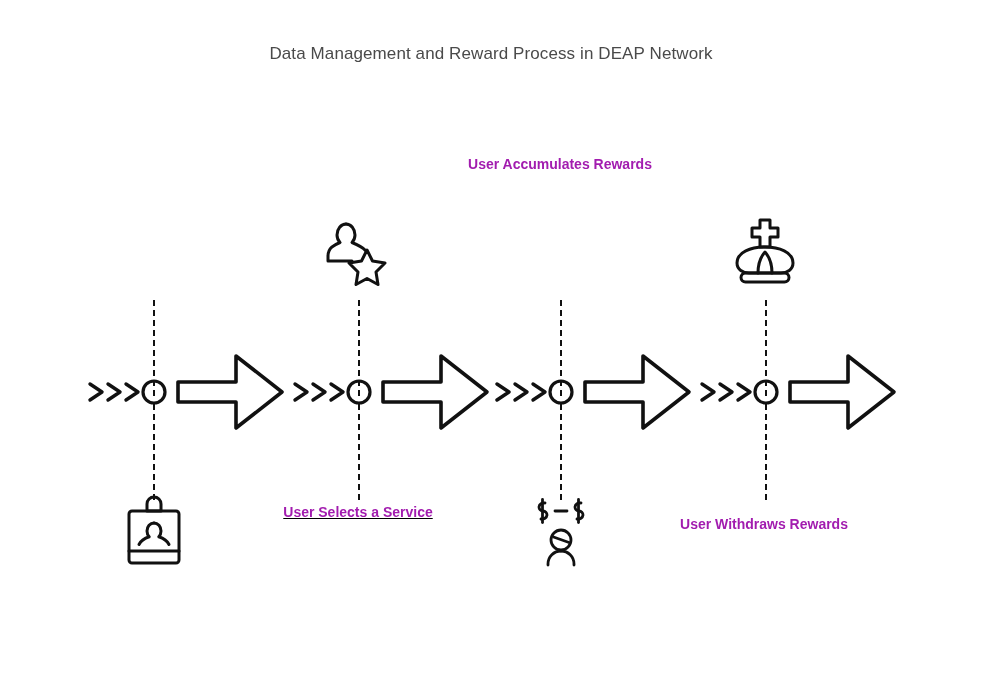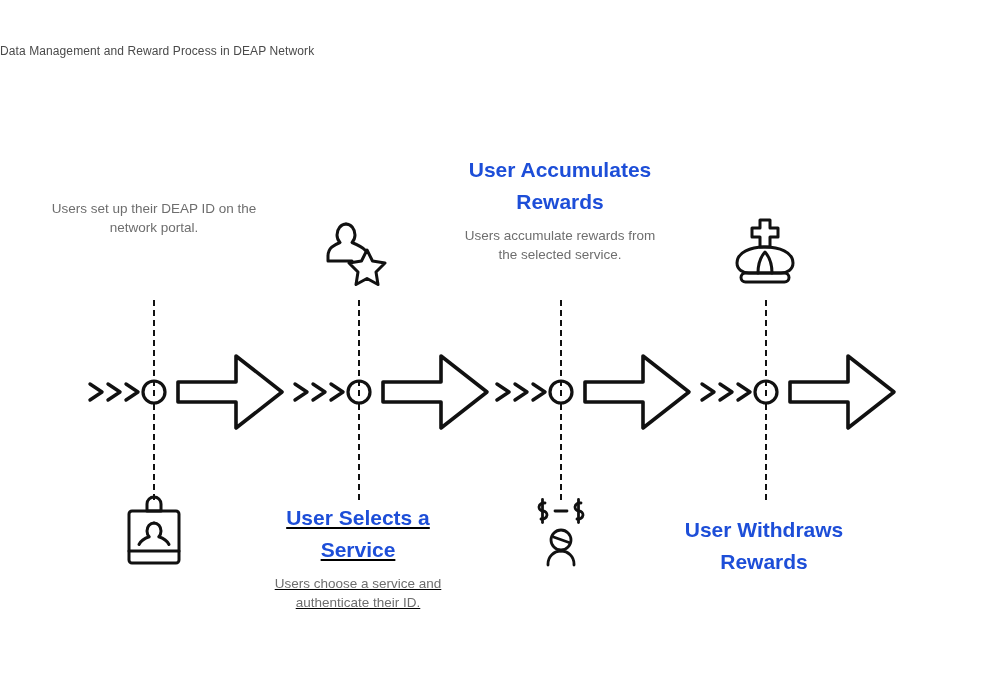--- a/index.html
+++ b/index.html
@@ -13,21 +13,22 @@
     position: relative;
     font-family: "Liberation Sans", sans-serif;
     overflow: hidden;
   }
 
   #diagram-title {
     position: absolute;
     left: 0;
     top: 44px;
     width: 982px;
-    font-size: 12px;
+    text-align: center;
+    font-size: 17px;
     color: #4a4a4a;
     letter-spacing: 0.1px;
   }
 
   
   .track {
     position: absolute;
     left: 0;
     top: 0;
     width: 982px;
@@ -50,23 +51,23 @@
     height: 96px;
   }
 
   
   .block {
     position: absolute;
     width: 210px;
     text-align: center;
   }
   .block .heading {
-    font-size: 21px;
+    font-size: 14px;
     font-weight: bold;
-    color: #1d4ed8;
+    color: #a21caf;
     line-height: 1.5;
   }
   .block .body {
     font-size: 13.5px;
     color: #6e6e6e;
     line-height: 1.38;
     margin-top: 10px;
   }
 
   
@@ -136,21 +137,20 @@
 <div class="dash" style="left:153px; top:300px;"></div>
 <div class="dash" style="left:153px; top:404px;"></div>
 <div class="dash" style="left:358px; top:300px;"></div>
 <div class="dash" style="left:358px; top:404px;"></div>
 <div class="dash" style="left:560px; top:300px;"></div>
 <div class="dash" style="left:560px; top:404px;"></div>
 <div class="dash" style="left:765px; top:300px;"></div>
 <div class="dash" style="left:765px; top:404px;"></div>
 
 <div class="block" style="left:49px; top:190px;">
-  <div class="body">Users set up their DEAP ID on the network portal.</div>
 </div>
 
 <div class="icon" style="left:118px; top:497px;">
   <svg width="72" height="72" viewBox="0 0 72 72">
     <g fill="none" stroke="#111111" stroke-width="3" stroke-linejoin="round" stroke-linecap="round">
       <rect x="11" y="14" width="50" height="52" rx="3"></rect>
       <path d="M29 14 L29 7 a7 7 0 0 1 14 0 L43 14 Z"></path>
       <path d="M36 26 a7 8 0 0 1 7 8 a7 8 0 0 1 -2.2 5.8 C46 41.5 49.5 44.5 51 47.5"></path>
       <path d="M36 26 a7 8 0 0 0 -7 8 a7 8 0 0 0 2.2 5.8 C26 41.5 22.5 44.5 21 47.5"></path>
       <line x1="11" y1="54" x2="61" y2="54"></line>
@@ -163,26 +163,24 @@
     <g fill="none" stroke="#111111" stroke-width="3" stroke-linejoin="round" stroke-linecap="round">
       <path d="M24 4 a9 11 0 0 1 9 11 a11 11 0 0 1 -3 7.5 C36 25 41 27.5 43.5 30.5"></path>
       <path d="M24 4 a9 11 0 0 0 -9 11 a11 11 0 0 0 3 7.5 C12 25 6 28 6 36 L6 41 L30 41"></path>
       <path d="M45 30 L50.5 41 L63 43 L54 52 L56 64.5 L45 58.5 L34 64.5 L36 52 L27 43 L39.5 41 Z"></path>
     </g>
   </svg>
 </div>
 
 <div class="block" style="left:253px; top:502px;text-decoration:underline;">
   <div class="heading">User Selects a Service</div>
-  <div class="body">Users choose a service and authenticate their ID.</div>
 </div>
 
 <div class="block" style="left:455px; top:154px;">
   <div class="heading">User Accumulates Rewards</div>
-  <div class="body">Users accumulate rewards from the selected service.</div>
 </div>
 
 <div class="icon" style="left:525px; top:495px;">
   <svg width="72" height="72" viewBox="0 0 72 72">
     <g fill="none" stroke="#111111" stroke-width="2.8" stroke-linejoin="round" stroke-linecap="round">
       <path d="M20 8 a5 4.5 0 0 0 -6 4 a4.5 4 0 0 0 4 4 a4.5 4 0 0 1 4 4 a5 4.5 0 0 1 -6 4"></path>
       <line x1="17.5" y1="4.5" x2="17.5" y2="27.5"></line>
       <line x1="30" y1="16" x2="42" y2="16"></line>
       <path d="M56 8 a5 4.5 0 0 0 -6 4 a4.5 4 0 0 0 4 4 a4.5 4 0 0 1 4 4 a5 4.5 0 0 1 -6 4"></path>
       <line x1="53.5" y1="4.5" x2="53.5" y2="27.5"></line>

